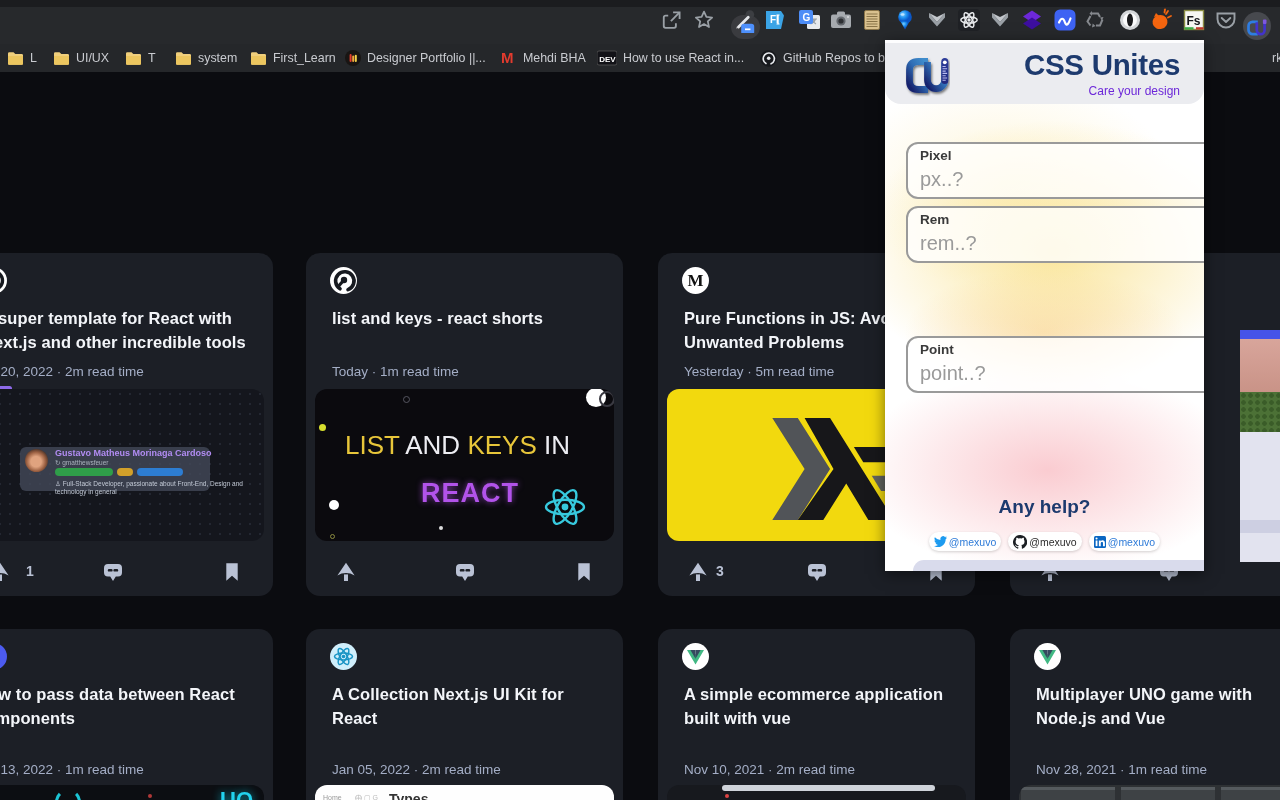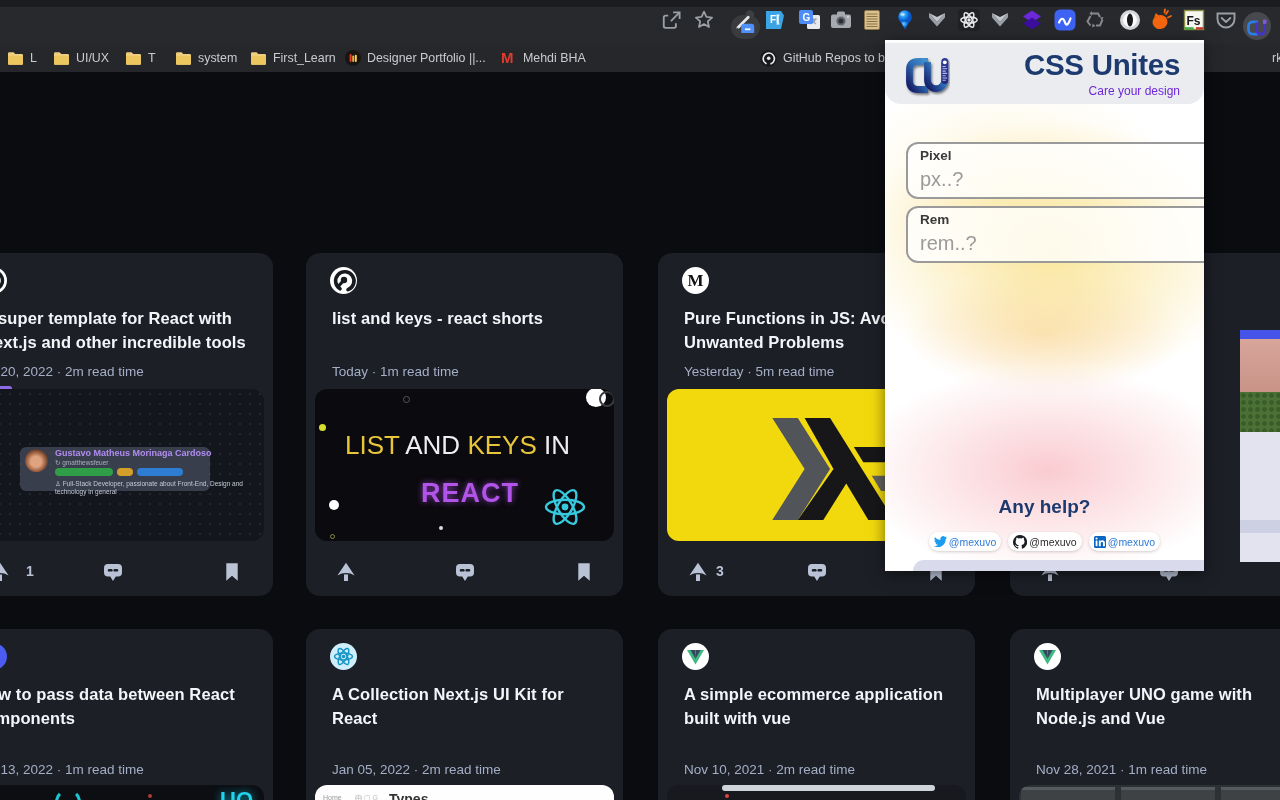--- a/index.html
+++ b/index.html
@@ -216,20 +216,27 @@
           <rect x="9.8" y="4.8" width="2" height="7.2" rx="1" fill="#f6d44a"></rect>
         </svg>
         <span>Designer Portfolio ||...</span>
       </div>
     <div class="bmitem" style="left:501px">
         <svg width="16" height="16" viewBox="0 0 16 16">
           <text x="0" y="13" font-size="15" font-weight="bold" fill="#e23b2e" font-family="Liberation Serif">M</text>
         </svg>
         <span>Mehdi BHA</span>
       </div>
+    <div class="bmitem" style="left:597px">
+        <svg width="20" height="16" viewBox="0 0 20 16">
+          <rect x="0" y="1" width="20" height="14" rx="2" fill="#121217" stroke="#555" stroke-width="0.8"></rect>
+          <text x="2.2" y="11.5" font-size="8" font-weight="bold" fill="#fff" font-family="Liberation Sans">DEV</text>
+        </svg>
+        <span>How to use React in...</span>
+      </div>
     <div class="bmitem" style="left:760px">
         <svg width="17" height="17" viewBox="0 0 17 17">
           <circle cx="8.5" cy="8.5" r="8.2" fill="#17191d"></circle>
           <path d="M6 13.5 a5.6 5.6 0 1 1 5 .3" fill="none" stroke="#e8eaee" stroke-width="1.6" stroke-linecap="round"></path>
           <circle cx="8.7" cy="8.3" r="1.8" fill="#e8eaee"></circle>
         </svg>
         <span>GitHub Repos to be.</span>
       </div>
     <div class="bmitem" style="left:1272px">
         <span>rk</span>
@@ -467,20 +474,24 @@
       <div id="psub">Care your design</div>
     </div>
     <div class="field" style="top:102px">
       <div class="flabel">Pixel</div>
         <div class="fph">px..?</div>
     </div>
     <div class="field" style="top:166px">
       <div class="flabel">Rem</div>
         <div class="fph">rem..?</div>
     </div>
+    <div class="field" style="top:296px">
+      <div class="flabel">Point</div>
+        <div class="fph">point..?</div>
+    </div>
     <div id="help">Any help?</div>
     <div id="pills">
       <div class="pill">
           <svg width="13" height="11" viewBox="0 0 24 20">
             <path d="M24 2.4c-.9.4-1.8.7-2.8.8A4.9 4.9 0 0 0 23.3.5c-1 .6-2 1-3.1 1.2A4.9 4.9 0 0 0 11.8 6c0 .4 0 .8.1 1.1A13.9 13.9 0 0 1 1.7 2 4.9 4.9 0 0 0 3.2 8.5c-.8 0-1.6-.2-2.2-.6v.1c0 2.4 1.7 4.4 3.9 4.8-.4.1-.8.2-1.3.2-.3 0-.6 0-.9-.1a4.9 4.9 0 0 0 4.6 3.4A9.9 9.9 0 0 1 0 18.3 13.9 13.9 0 0 0 7.5 20.5c9 0 14-7.5 14-14v-.6c1-.7 1.8-1.6 2.5-2.6z" fill="#1d9bf0"></path>
           </svg>
           <span>@mexuvo</span>
         </div>
       <div class="pill" style="color:#2b2b2b">
           <svg width="14" height="14" viewBox="0 0 16 16">

